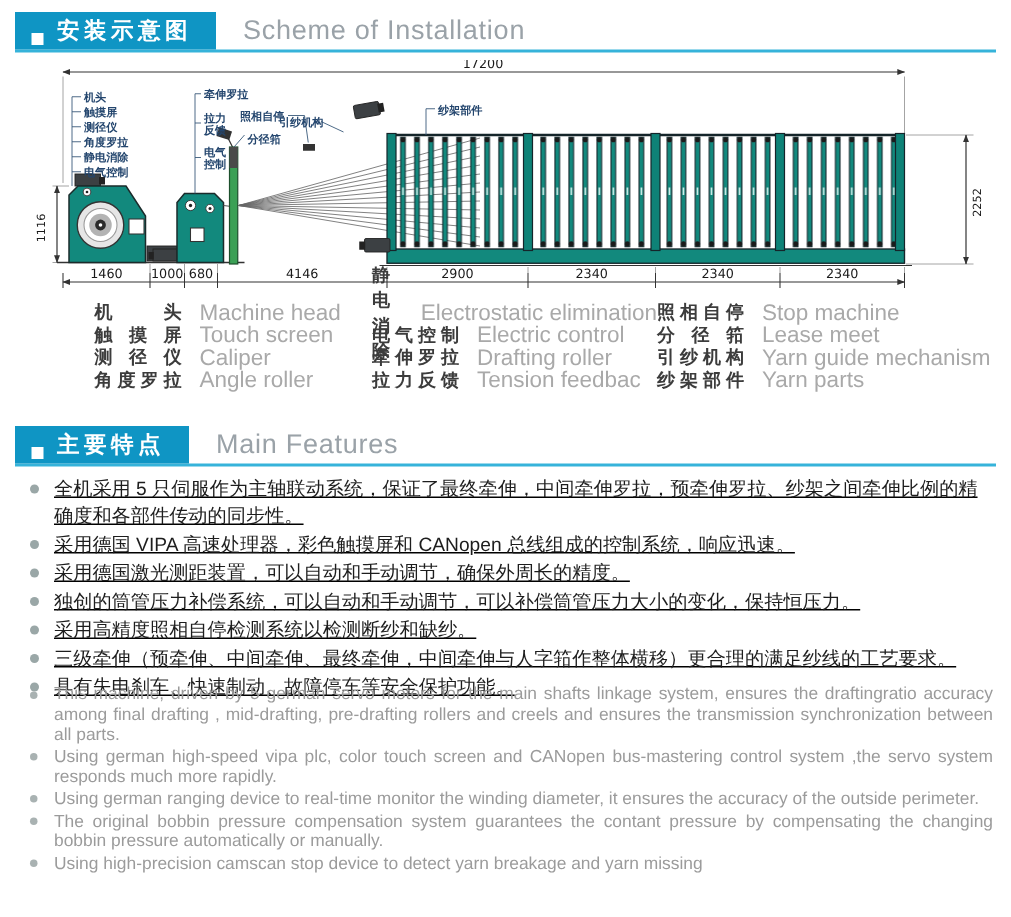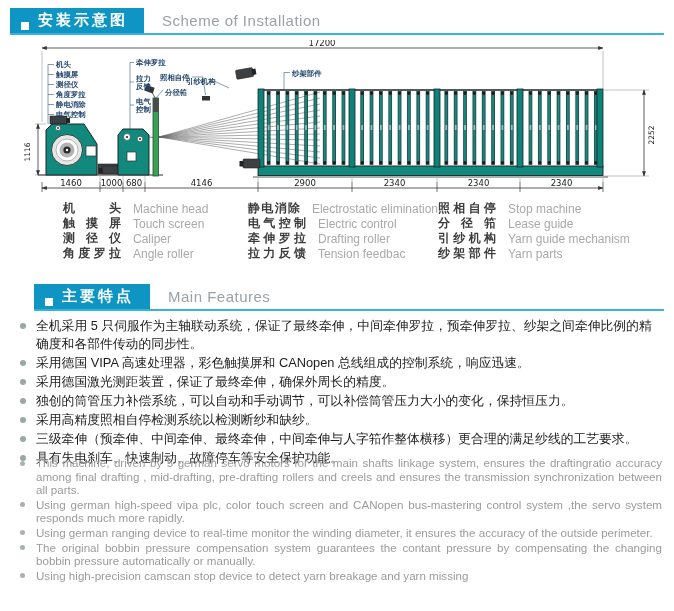--- a/index.html
+++ b/index.html
@@ -4,39 +4,39 @@
 <style>
   html,body{margin:0;padding:0;background:#fff;}
   .page{position:relative;width:674px;height:611px;background:#fff;overflow:hidden;
         font-family:"Liberation Sans","DejaVu Sans",sans-serif;}
   
   .sec-head{position:absolute;left:10px;right:10px;display:flex;align-items:stretch;
             border-bottom:2px solid #36b3da;}
   .chip{background:#0f95c4;color:#fff;display:flex;align-items:flex-end;gap:9px;
         padding:3px 16px 3px 11px;font-size:15px;font-weight:bold;letter-spacing:3px;}
   .chip .sq{width:8px;height:8px;background:#fff;display:inline-block;}
-  .sec-en{color:#9aa2a8;font-size:15px;display:flex;align-items:center;margin-left:18px;letter-spacing:.5px;}
+  .sec-en{color:#9aa2a8;font-size:18px;display:flex;align-items:center;margin-left:18px;letter-spacing:.5px;}
   
   svg.diagram{position:absolute;top:40px;left:0;}
   .dim{font-size:8.5px;fill:#1a1a1a;font-family:"DejaVu Sans",sans-serif;}
   .dimv{font-size:7.5px;fill:#1a1a1a;font-family:"DejaVu Sans",sans-serif;}
   .lbl{font-size:7.4px;fill:#24466e;font-weight:bold;}
   
   .legend{position:absolute;top:201px;left:63px;right:8px;display:grid;
           grid-template-columns:185px 190px auto;}
   .lrow{display:flex;gap:12px;height:15px;align-items:center;}
   .lzh{display:inline-block;width:58px;font-size:12px;font-weight:bold;color:#3c3c3c;
        text-align:justify;text-align-last:justify;}
-  .len{font-size:12px;color:#a9a9a9;white-space:nowrap;}
+  .len{font-size:15px;color:#a9a9a9;white-space:nowrap;}
   
   .feat{position:absolute;left:14px;right:12px;}
   .fi{position:relative;padding-left:22px;}
   .fi:before{content:"";position:absolute;left:6px;top:6px;width:6px;height:6px;border-radius:50%;
              background:#9aa7a7;}
-  .zh-list{top:317px;}
+  .zh-list{top:317px;text-decoration:underline;}
   .zh-list .fi{font-size:12.8px;color:#1d1d1d;line-height:17.5px;margin-bottom:1.5px;}
   .en-list{top:456px;}
   .en-list .fi{font-size:11.6px;color:#9b9b9b;line-height:13.6px;text-align:justify;margin-bottom:1px;}
   .en-list .fi:before{top:4.5px;width:5px;height:5px;background:#a9b2b2;}
 </style>
 </head>
 <body>
 
 <div class="page">
 
@@ -271,45 +271,45 @@
           <span class="len">Tension feedbac</span>
         </div>
     </div>
     <div>
       <div class="lrow">
           <span class="lzh">照相自停</span>
           <span class="len">Stop machine</span>
         </div>
       <div class="lrow">
           <span class="lzh">分径筘</span>
-          <span class="len">Lease guide</span>
+          <span class="len">Lease meet</span>
         </div>
       <div class="lrow">
           <span class="lzh">引纱机构</span>
           <span class="len">Yarn guide mechanism</span>
         </div>
       <div class="lrow">
           <span class="lzh">纱架部件</span>
           <span class="len">Yarn parts</span>
         </div>
     </div>
   </div>
 
-  <div class="sec-head" style="top:284px;margin-left:24px;">
+  <div class="sec-head" style="top:284px;">
     <div class="chip">
       <span class="sq"></span>
       <span>主要特点</span>
     </div>
     <div class="sec-en">Main Features</div>
   </div>
 
   <div class="feat zh-list">
     <div class="fi">全机采用 5 只伺服作为主轴联动系统，保证了最终牵伸，中间牵伸罗拉，预牵伸罗拉、纱架之间牵伸比例的精确度和各部件传动的同步性。</div>
     <div class="fi">采用德国 VIPA 高速处理器，彩色触摸屏和 CANopen 总线组成的控制系统，响应迅速。</div>
-    <div class="fi">采用德国激光测距装置，保证了最终牵伸，确保外周长的精度。</div>
+    <div class="fi">采用德国激光测距装置，可以自动和手动调节，确保外周长的精度。</div>
     <div class="fi">独创的筒管压力补偿系统，可以自动和手动调节，可以补偿筒管压力大小的变化，保持恒压力。</div>
     <div class="fi">采用高精度照相自停检测系统以检测断纱和缺纱。</div>
     <div class="fi">三级牵伸（预牵伸、中间牵伸、最终牵伸，中间牵伸与人字筘作整体横移）更合理的满足纱线的工艺要求。</div>
     <div class="fi">具有失电刹车、快速制动、故障停车等安全保护功能。</div>
   </div>
 
   <div class="feat en-list">
     <div class="fi">This machine, driven by 5 german servo motors for the main shafts linkage system, ensures the draftingratio accuracy among final drafting , mid-drafting, pre-drafting rollers and creels and ensures the transmission synchronization between all parts.</div>
     <div class="fi">Using german high-speed vipa plc, color touch screen and CANopen bus-mastering control system ,the servo system responds much more rapidly.</div>
     <div class="fi">Using german ranging device to real-time monitor the winding diameter, it ensures the accuracy of the outside perimeter.</div>

